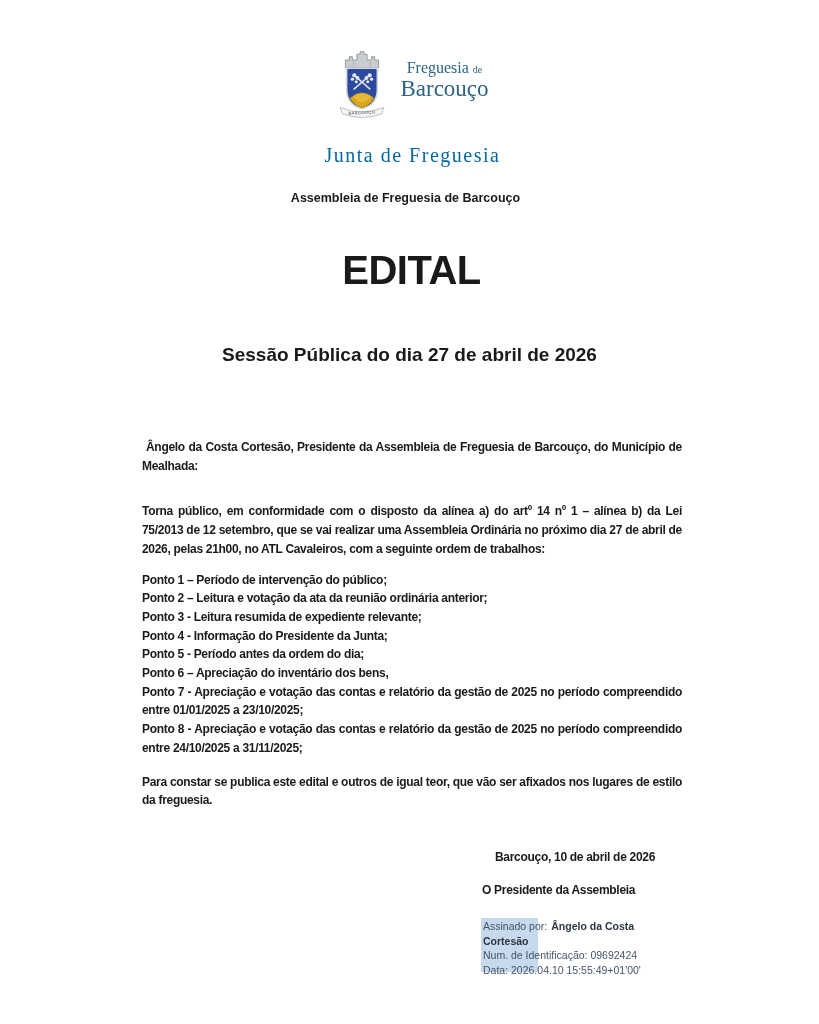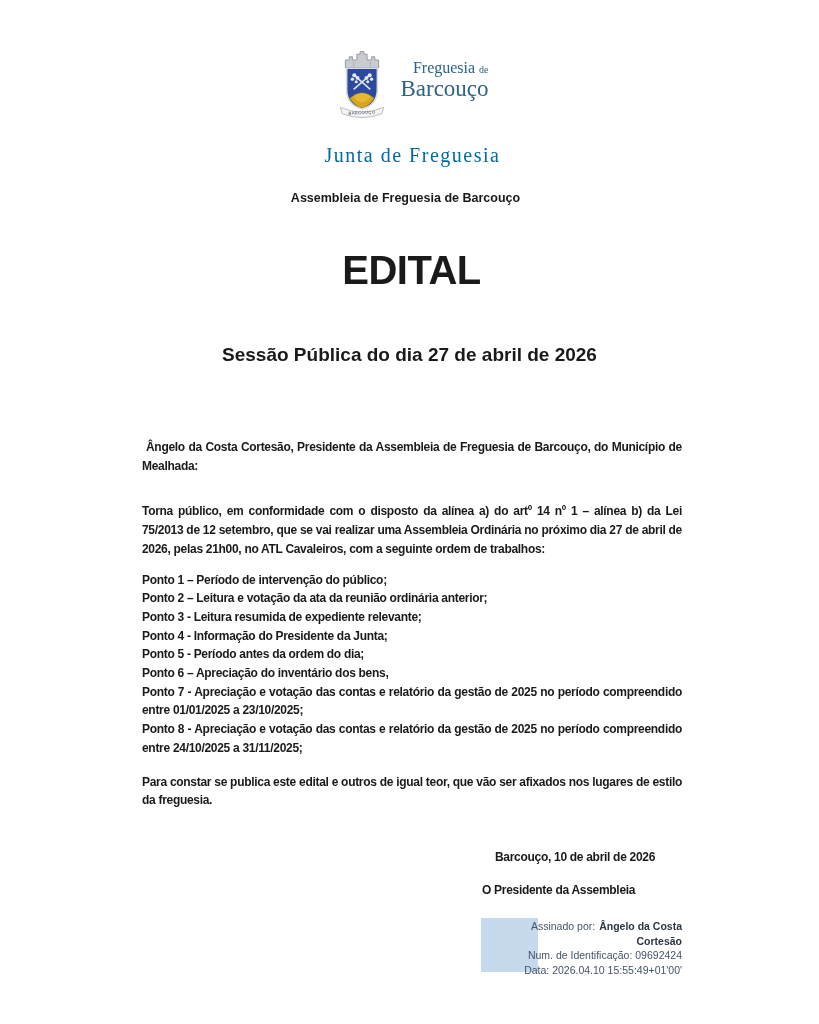--- a/index.html
+++ b/index.html
@@ -25,21 +25,21 @@
     text-align: center;
   }
   .logo-row {
     display: flex;
     align-items: flex-start;
     justify-content: center;
   }
   .coa { width: 64px; height: 86px; flex: 0 0 auto; margin-right: 6px; }
   .logo-names {
     padding-top: 20px;
-    text-align: right;
+    text-align: center;
     font-family: "Liberation Serif", serif;
     color: #2d6484;
     line-height: 1.05;
   }
   .logo-line1 { font-size: 16px; }
   .logo-line1 .de { font-size: 10px; }
   .logo-line2 { font-size: 23px; }
   .logo-junta {
     margin-top: 18px;
     font-family: "Liberation Serif", serif;
@@ -98,21 +98,21 @@
   
   .signature {
     position: relative;
     margin-left: 341px;
     margin-top: 20px;
     font-weight: normal;
     letter-spacing: 0;
     font-size: 10.5px;
     line-height: 14.5px;
     color: #44546a;
-    text-align: right;
+    text-align: left;
   }
   .sig-highlight {
     position: absolute;
     left: -2px; top: -1px;
     width: 57px; height: 54px;
     background: #c7d9ec;
   }
   .sig-line { position: relative; }
   .sig-name { font-weight: bold; color: #2c3642; margin-left: 4px; }
 </style>

